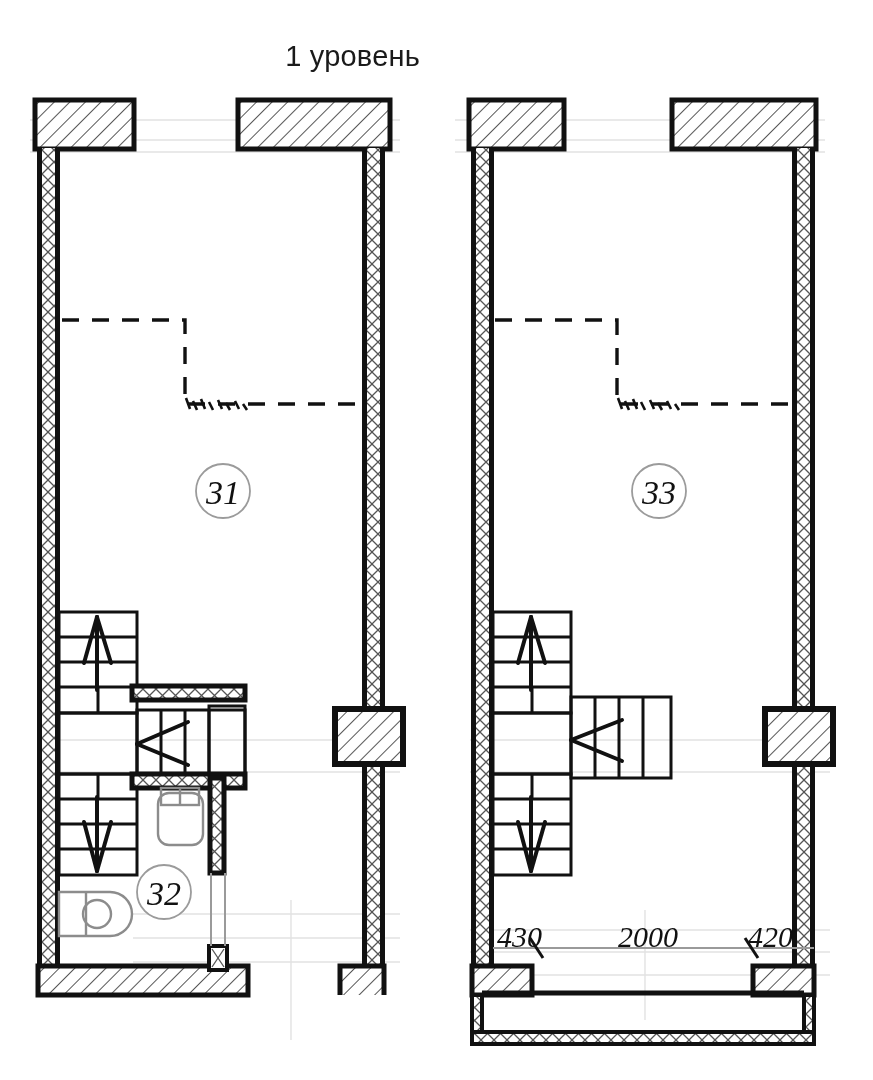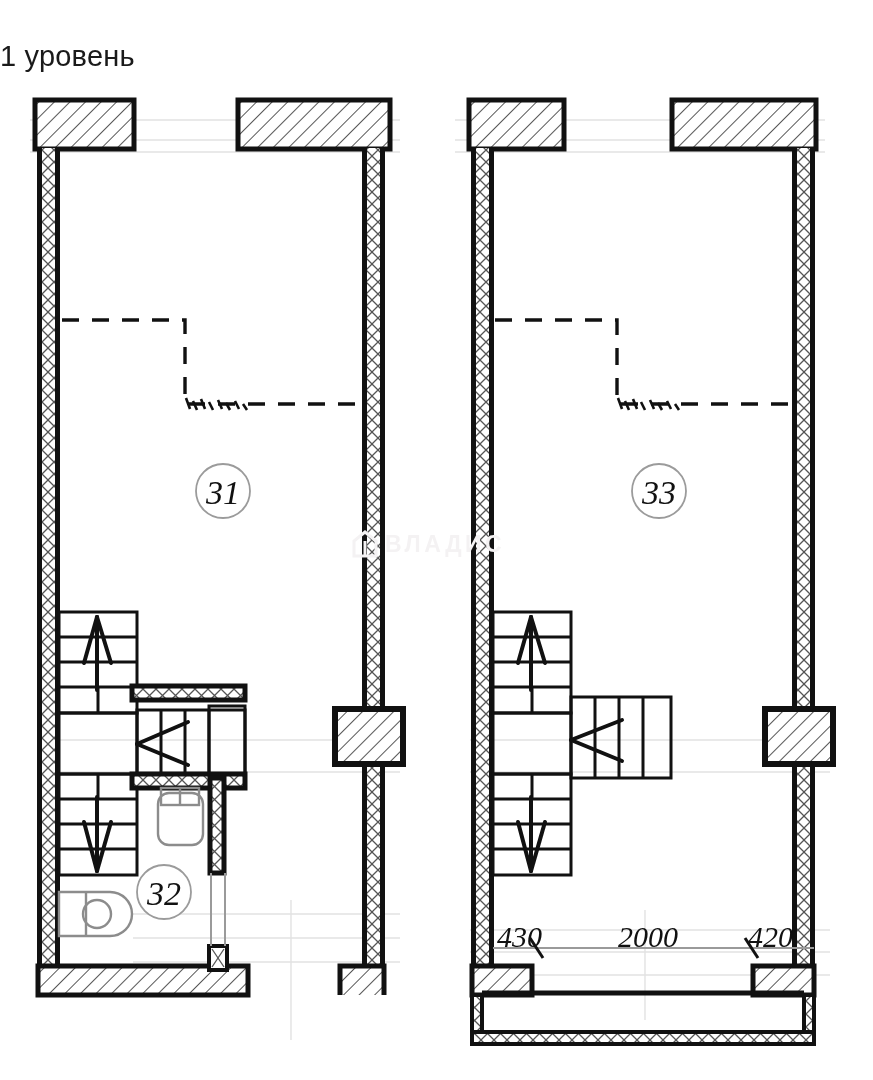--- a/index.html
+++ b/index.html
@@ -17,21 +17,21 @@
   #floorplan-root {
     position: relative;
     width: 873px;
     height: 1080px;
   }
   .plan-title {
     position: absolute;
     top: 40px;
     font-size: 29px;
     color: #1a1a1a;
-    text-align: left;
+    text-align: right;
     font-family: "Liberation Sans", sans-serif;
     letter-spacing: 0.2px;
     white-space: nowrap;
   }
   #title-left  { left: 0;   width: 420px; }
   #title-right { left: 440px; width: 420px; }
   svg.plan-svg {
     position: absolute;
     left: 0;
     top: 0;
@@ -359,21 +359,14 @@
         <line x1="530" y1="938" x2="543" y2="958" stroke="#111" stroke-width="3"></line>
         <line x1="745" y1="938" x2="758" y2="958" stroke="#111" stroke-width="3"></line>
 
         <text x="497" y="947" font-family="'Liberation Serif', serif" font-style="italic" font-size="30" fill="#111">430</text>
         <text x="648" y="947" text-anchor="middle" font-family="'Liberation Serif', serif" font-style="italic" font-size="30" fill="#111">2000</text>
         <text x="748" y="947" font-family="'Liberation Serif', serif" font-style="italic" font-size="30" fill="#111">420</text>
       </g>
     </g>
   </svg>
 
-  <div class="wm">
-    <svg width="26" height="28" viewBox="0 0 26 28">
-      <path d="M13 2 L24 11 L24 26 L2 26 L2 11 Z" fill="none" stroke="#f4f2f3" stroke-width="3"></path>
-      <line x1="13" y1="11" x2="13" y2="26" stroke="#f4f2f3" stroke-width="3"></line>
-    </svg>
-    <span class="wm-text">ВЛАДИС</span>
-  </div>
 
 </div>
 
 </body></html>

